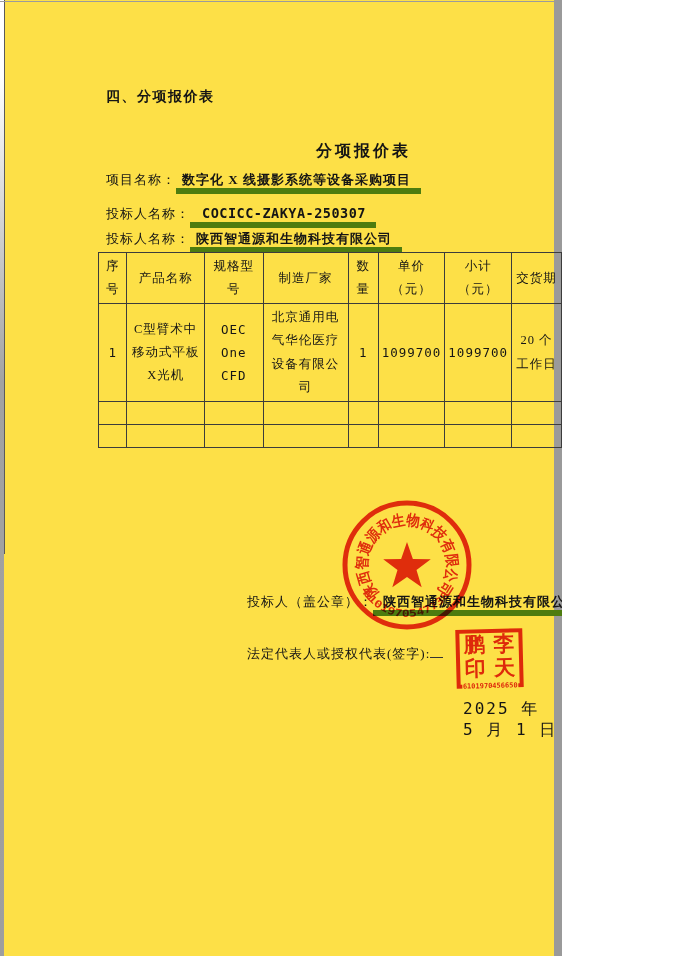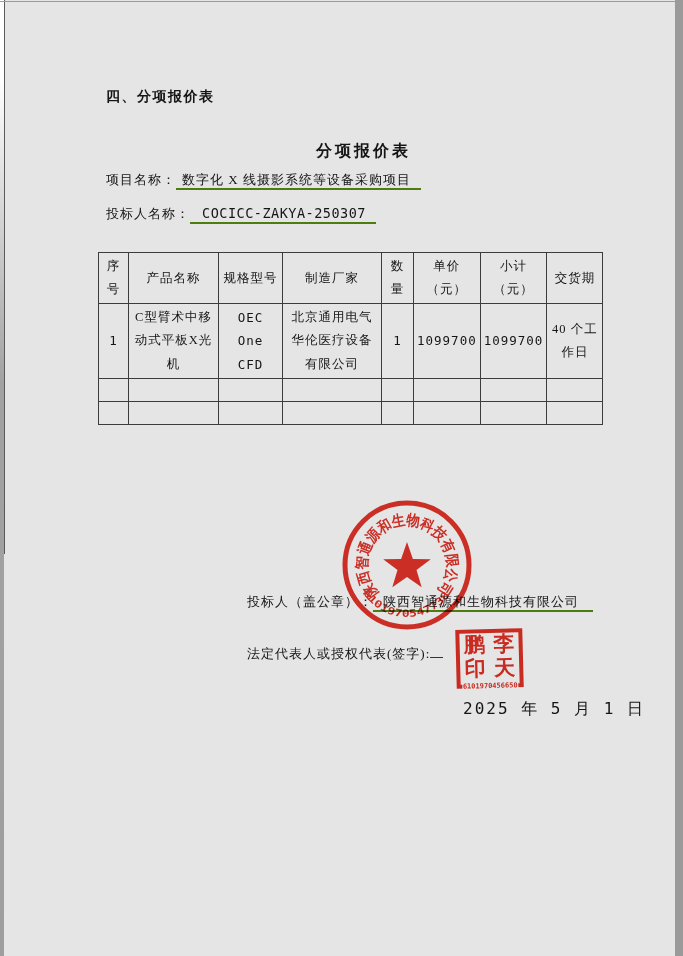--- a/index.html
+++ b/index.html
@@ -1,36 +1,36 @@
 <!DOCTYPE html>
 <html><head>
 <meta charset="utf-8">
 <style>
   * { margin:0; padding:0; box-sizing:border-box; }
   html,body { width:683px; height:956px; background:#fff; }
   body { font-family:"Liberation Serif","DejaVu Serif",serif; color:#151515; }
-  .page { position:relative; width:683px; height:956px; background:#e5e5e5; overflow:hidden; }
+  .page { position:relative; width:562px; height:956px; background:#fde047; overflow:hidden; }
 
   
   .edge-right { position:absolute; top:0; right:0; width:8px; height:100%; background:#9a9a9a; }
   .edge-left  { position:absolute; top:0; left:0; width:4px; height:100%;
                 background:linear-gradient(180deg,#ffffff 0%,#ffffff 8%,#a2a2a2 40%,#9e9e9e 100%); }
   .edge-left-line { position:absolute; top:0; left:4px; width:1px; height:58%; background:#5a5a5a; }
   .edge-top   { position:absolute; top:1px; left:0; width:100%; height:1px; background:#9b9b9b; }
 
   .abs { position:absolute; }
 
   .section-heading { left:106px; top:88px; font-size:14px; font-weight:bold; letter-spacing:1.5px; }
   .form-title { left:316px; top:141px; font-size:16px; letter-spacing:3px; font-weight:600; }
 
   .field-line { font-size:13px; letter-spacing:1px; white-space:nowrap; }
   .fl-project { left:106px; top:171px; }
   .fl-procno  { left:106px; top:205px; }
   .fl-bidder  { left:106px; top:230px; }
-  .u-val { border-bottom:2px solid #4d7c0f; padding:0 10px 1px 6px; font-weight:400; }
+  .u-val { border-bottom:6px solid #4d7c0f; padding:0 10px 1px 6px; font-weight:700; }
   .mono  { font-family:"DejaVu Sans Mono","Liberation Serif",monospace; }
   .fl-procno .u-val { padding-left:12px; letter-spacing:0.5px; font-size:13.5px; }
 
   
   table.quote { position:absolute; left:98px; top:252px; border-collapse:collapse; table-layout:fixed; }
   table.quote th, table.quote td {
     border:1px solid #3c3c3c; text-align:center; vertical-align:middle;
     font-size:12.5px; font-weight:normal; letter-spacing:1px; line-height:1.85; padding:2px 3px;
     overflow:hidden;
   }
@@ -77,20 +77,23 @@
   <div class="abs form-title">分项报价表</div>
 
   <div class="abs field-line fl-project">
     <span>项目名称：</span><span class="u-val">数字化 X 线摄影系统等设备采购项目</span>
   </div>
 
   <div class="abs field-line fl-procno">
     <span>投标人名称：</span><span class="u-val mono">COCICC-ZAKYA-250307</span>
   </div>
 
+  <div class="abs field-line fl-bidder">
+    <span>投标人名称：</span><span class="u-val">陕西智通源和生物科技有限公司</span>
+  </div>
 
   <table class="quote">
     <tbody>
         <tr class="hrow">
       <th class="c0">序号</th>
       <th class="c1">产品名称</th>
       <th class="c2">规格型号</th>
       <th class="c3">制造厂家</th>
       <th class="c4">数量</th>
       <th class="c5">单价（元）</th>
@@ -98,21 +101,21 @@
       <th class="c7">交货期</th>
     </tr>
     <tr class="drow">
       <td class="c0 num">1</td>
       <td class="c1">C型臂术中移动式平板X光机</td>
       <td class="c2 num">OEC One CFD</td>
       <td class="c3">北京通用电气华伦医疗设备有限公司</td>
       <td class="c4 num">1</td>
       <td class="c5 num">1099700</td>
       <td class="c6 num">1099700</td>
-      <td class="c7">40 个工作日</td>
+      <td class="c7">20 个工作日</td>
     </tr>
     <tr class="erow">
       <td class="c0"></td>
       <td class="c1"></td>
       <td class="c2"></td>
       <td class="c3"></td>
       <td class="c4"></td>
       <td class="c5"></td>
       <td class="c6"></td>
       <td class="c7"></td>

